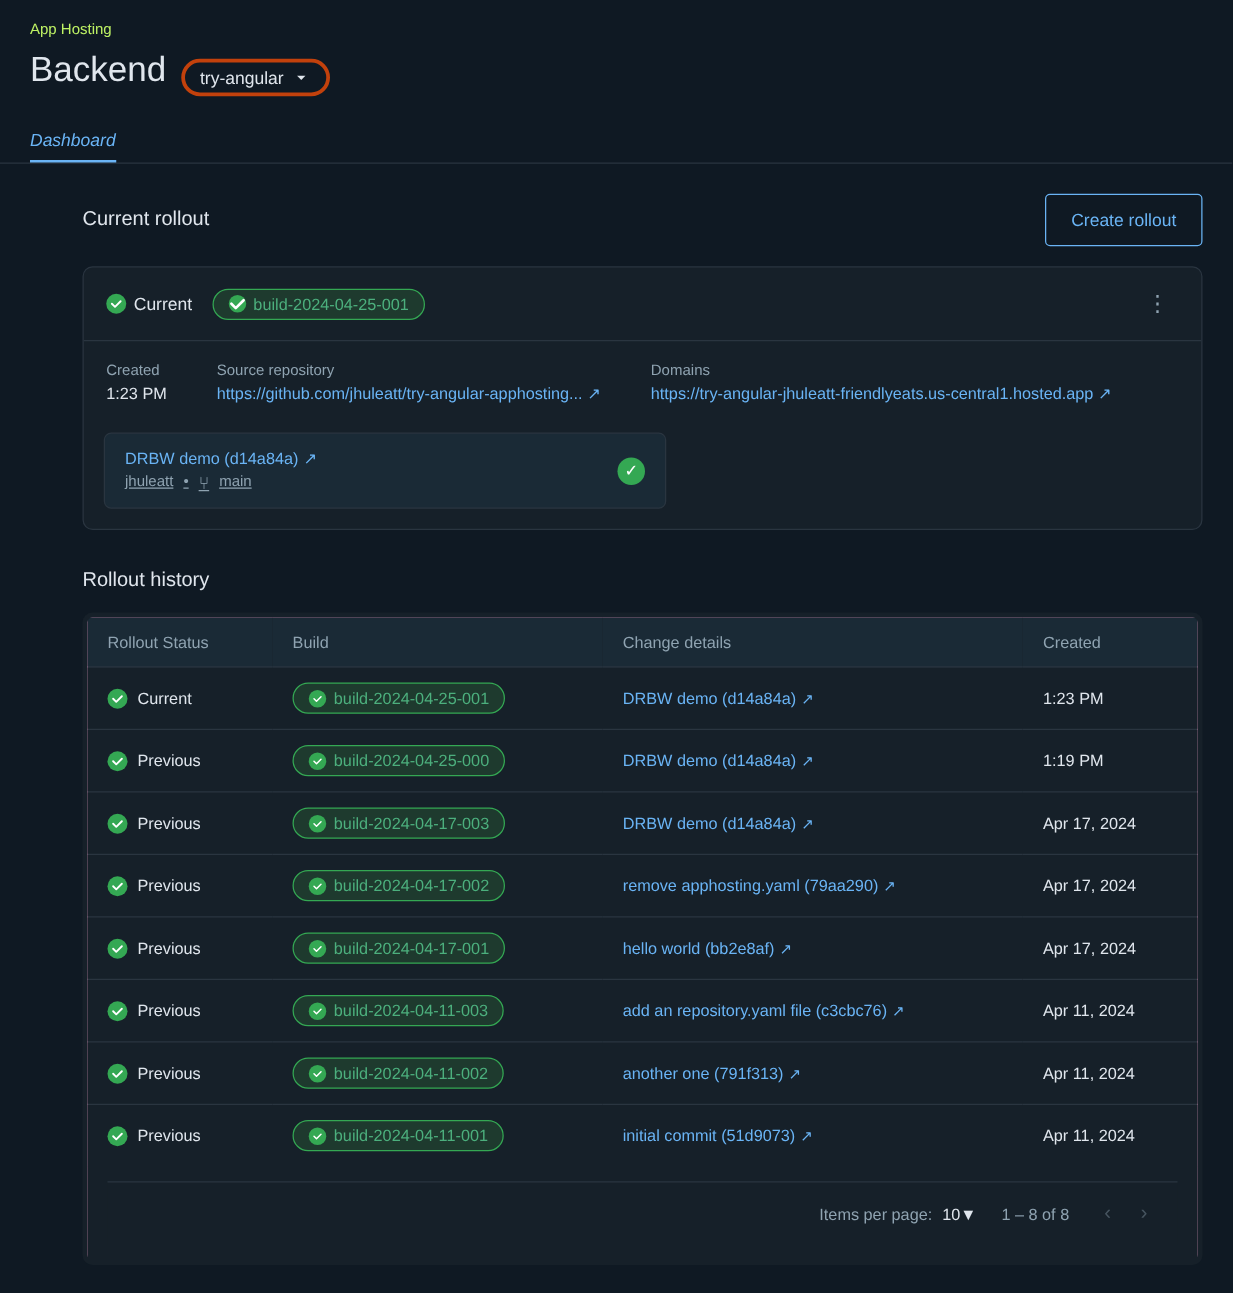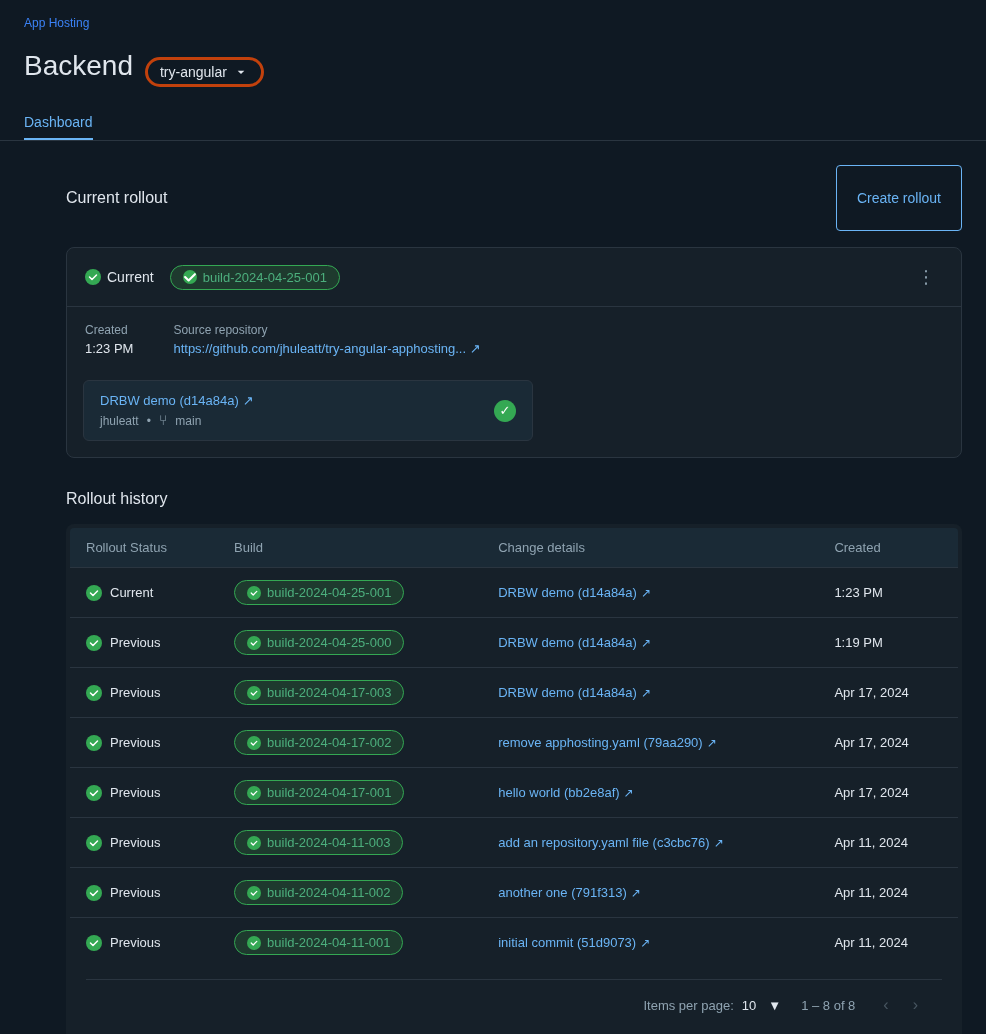--- a/index.html
+++ b/index.html
@@ -10,22 +10,22 @@
       font-size: 14px;
       min-height: 1034px;
       width: 986px;
     }
     .header {
       padding: 16px 24px 0;
       border-bottom: 1px solid #2a3540;
     }
     .app-hosting-label {
       font-size: 12px;
-      color: #3b82f6;
-      margin-bottom: 20px;
+      color: #bef264;
+      margin-bottom: 10px;
     }
     .backend-title {
       font-size: 28px;
       font-weight: 400;
       color: #e0e6ed;
       margin-bottom: 12px;
     }
     .backend-row {
       display: flex;
       align-items: center;
@@ -53,41 +53,42 @@
       padding: 8px 0;
       margin-right: 24px;
       color: #8fa3b1;
       cursor: pointer;
       border-bottom: 2px solid transparent;
       font-size: 14px;
     }
     .tab.active {
       color: #6ab4f5;
       border-bottom: 2px solid #6ab4f5;
+      font-style: italic;
     }
     .main-content {
       padding: 24px;
       margin-left: 42px;
     }
     .section-header {
       display: flex;
       align-items: center;
       justify-content: space-between;
       margin-bottom: 16px;
     }
     .section-title {
       font-size: 16px;
       font-weight: 500;
       color: #e0e6ed;
     }
     .create-rollout-btn {
       background: transparent;
       border: 1px solid #6ab4f5;
       color: #6ab4f5;
-      padding: 24px 20px;
+      padding: 12px 20px;
       border-radius: 4px;
       cursor: pointer;
       font-size: 14px;
     }
     .current-rollout-card {
       background: #162029;
       border: 1px solid #2a3540;
       border-radius: 8px;
       padding: 0;
       margin-bottom: 32px;
@@ -161,21 +162,21 @@
       border: 1px solid #2a3540;
       border-radius: 6px;
       padding: 12px 16px;
       display: flex;
       align-items: center;
       justify-content: space-between;
       max-width: 450px;
     }
     .commit-info { display: flex; flex-direction: column; gap: 4px; }
     .commit-link { color: #6ab4f5; text-decoration: none; font-size: 13px; display: flex; align-items: center; gap: 4px; }
-    .commit-meta { display: flex; align-items: flex-end; gap: 8px; font-size: 12px; color: #8fa3b1; }
+    .commit-meta { display: flex; align-items: flex-start; gap: 8px; font-size: 12px; color: #8fa3b1; text-decoration: underline; }
     .branch-icon { font-size: 14px; }
     .check-icon {
       width: 22px; height: 22px;
       border-radius: 50%;
       background: #34a853;
       display: flex;
       align-items: center;
       justify-content: center;
       color: white;
       font-size: 13px;
@@ -237,21 +238,21 @@
       background: #162029;
       border-top: 1px solid #2a3540;
     }
     .pagination-items {
       display: flex;
       align-items: center;
       gap: 8px;
     }
     .per-page-select {
       display: flex;
-      gap: 12px;
+      gap: 0;
       cursor: pointer;
     }
     .per-page-select span { color: #e0e6ed; }
     .pagination-nav {
       display: flex;
       align-items: center;
       gap: 8px;
     }
     .nav-btn {
       background: transparent;
@@ -323,20 +324,27 @@
 
     <div class="card-details">
       <div class="detail-group">
         <div class="detail-label">Created</div>
         <div class="detail-value">1:23 PM</div>
       </div>
       <div class="detail-group">
         <div class="detail-label">Source repository</div>
         <a class="detail-link" href="#">
           <span>https://github.com/jhuleatt/try-angular-apphosting...</span>
+          <span> ↗</span>
+        </a>
+      </div>
+      <div class="detail-group">
+        <div class="detail-label">Domains</div>
+        <a class="detail-link" href="#">
+          <span>https://try-angular-jhuleatt-friendlyeats.us-central1.hosted.app</span>
           <span> ↗</span>
         </a>
       </div>
     </div>
 
     <div class="card-commit">
       <div class="commit-info">
         <a class="commit-link" href="#">
           <span>DRBW demo (d14a84a)</span>
           <span>↗</span>

